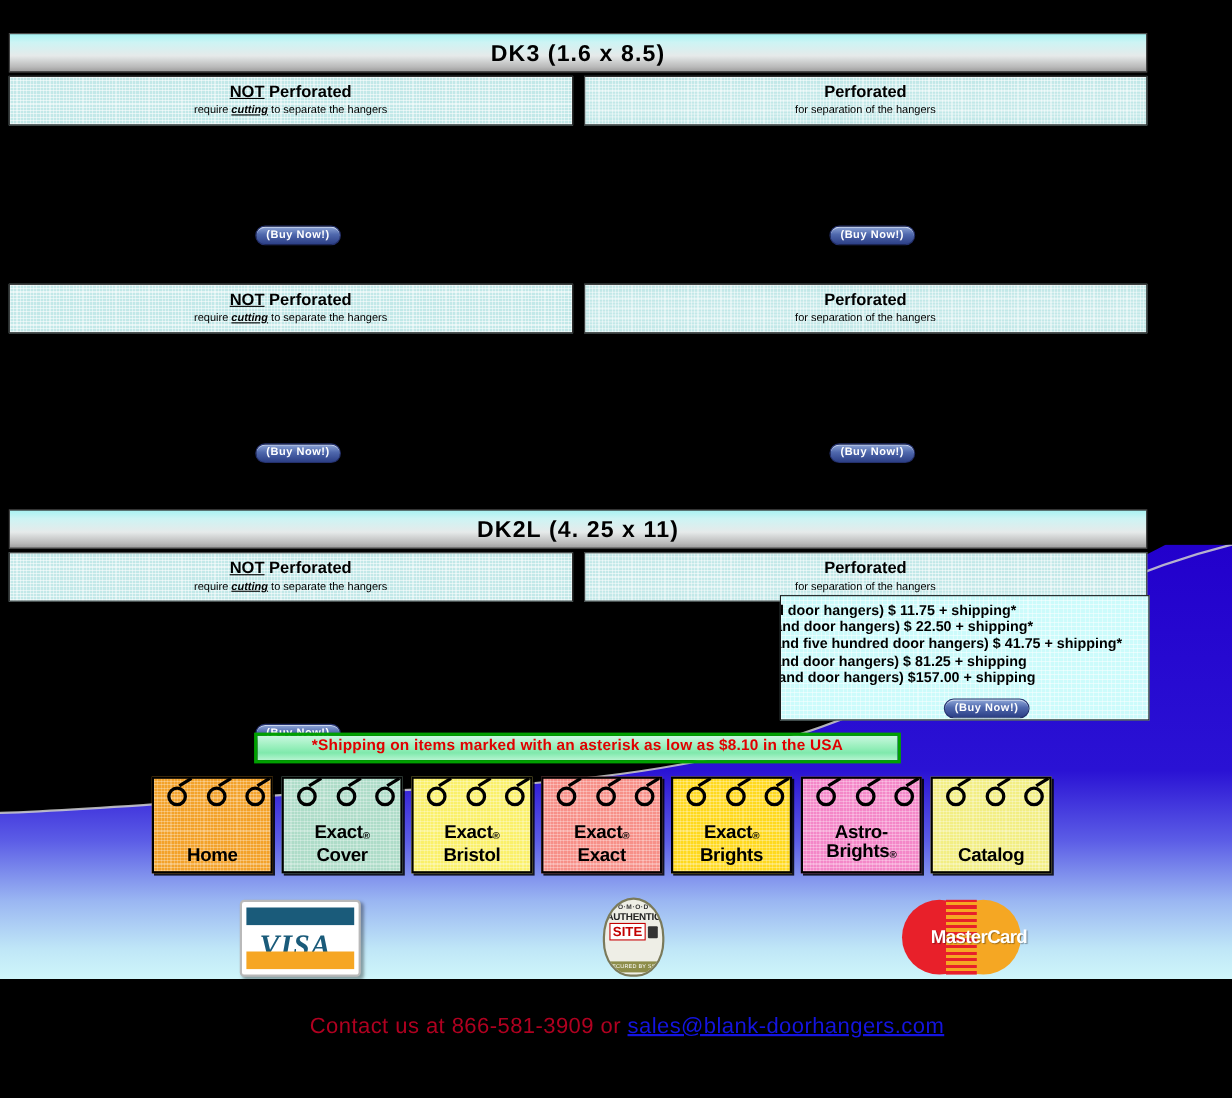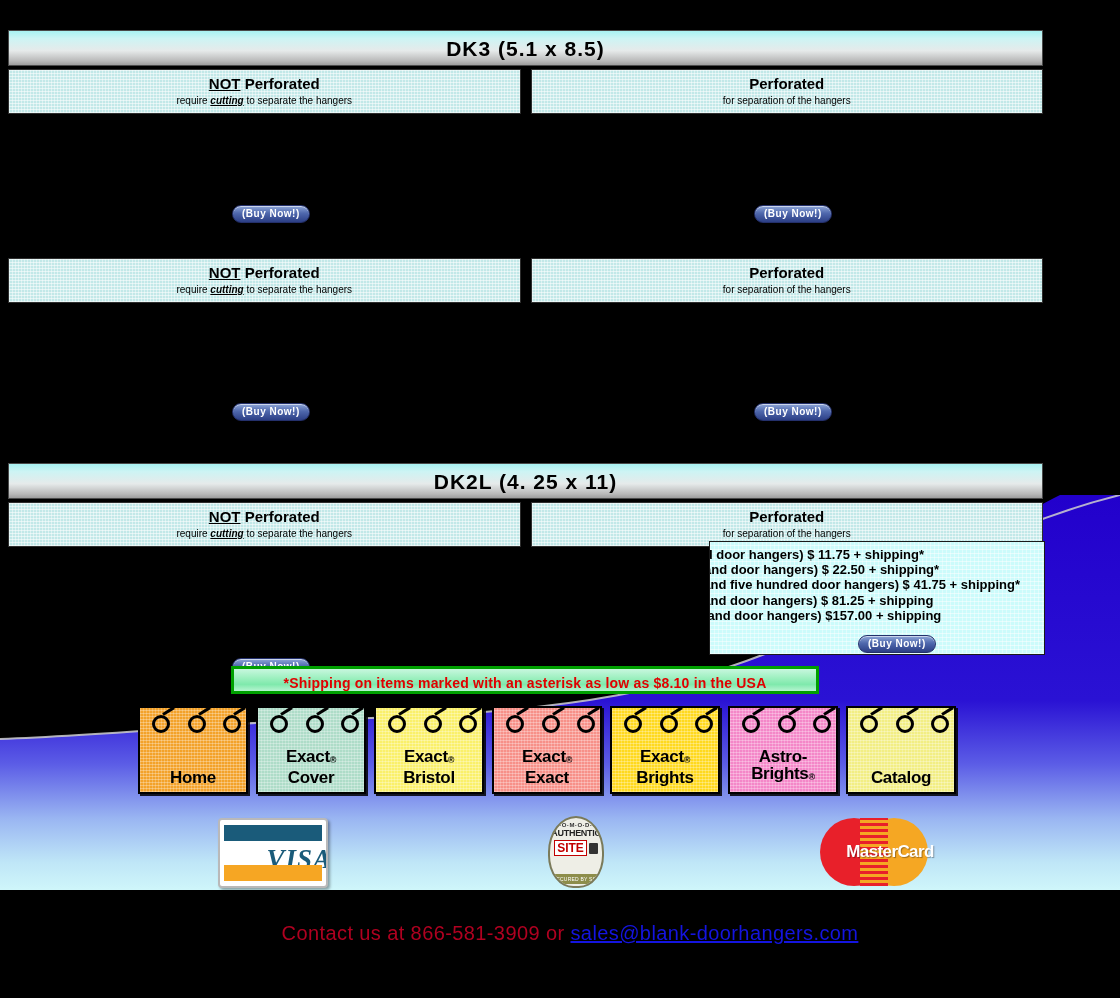--- a/index.html
+++ b/index.html
@@ -81,21 +81,21 @@
     white-space:nowrap;
   }
   #price-box .buy-now{left:148px;top:93px;}
 
   
   #shipping-banner{
     position:absolute;left:231px;top:666px;width:588px;height:28px;
     box-sizing:border-box;
     border:3px solid #00a000;
     background:linear-gradient(to bottom,#c8f7df 0%,#9ef0c0 40%,#7fe9ac 70%,#b6f4d0 100%);
-    display:flex;align-items:flex-end;justify-content:center;
+    display:flex;align-items:flex-start;justify-content:center;
   }
   #shipping-banner span{
     font-size:14px;font-weight:bold;color:#e00000;letter-spacing:.2px;
   }
 
   
   #nav-row{
     position:absolute;left:138px;top:706px;
     display:flex;gap:8px;align-items:flex-start;
   }
@@ -132,21 +132,21 @@
 
   
   #visa{
     position:absolute;left:218px;top:818px;width:106px;height:66px;
     background:#ffffff;border:2px solid #b9b9b9;border-radius:4px;
     box-shadow:2px 2px 3px rgba(0,0,0,.35);overflow:hidden;
   }
   #visa .vbar-top{position:absolute;left:4px;top:5px;width:98px;height:16px;background:#1a5b7a;}
   #visa .vbar-bot{position:absolute;left:4px;bottom:5px;width:98px;height:16px;background:#f6a623;}
   #visa .vtext{
-    position:absolute;left:6px;top:24px;width:100%;text-align:right;
+    position:absolute;left:16px;top:24px;width:100%;text-align:left;
     font-family:"Liberation Serif",serif;font-style:italic;font-weight:bold;
     font-size:27px;color:#1a5b7a;letter-spacing:1px;
   }
 
   #comodo{
     position:absolute;left:548px;top:816px;width:52px;height:68px;
     background:#eeeee6;border:2px solid #7a7a5a;border-radius:50% 50% 45% 45%;
     overflow:hidden;text-align:center;
   }
   #comodo .c1{font-size:6px;font-weight:bold;color:#333;margin-top:4px;letter-spacing:.5px;}
@@ -206,21 +206,21 @@
     </defs>
     <path d="M1120,0 L1120,395 L0,395 L0,244
              C 120,240 250,226 330,224
              C 560,220 700,196 830,130
              C 930,78 1000,30 1060,0 Z" fill="url(#swooshGrad)"></path>
     <path d="M1120,0 C1000,30 930,78 830,130 C700,196 560,220 330,224 C250,226 120,240 0,244" fill="none" stroke="#cfcfcf" stroke-width="2" opacity=".85"></path>
   </svg>
 </div>
 
 <div class="product-section" id="sec-0" style="top:30px">
-  <div class="section-header">DK3 (5.1 x 8.5)</div>
+  <div class="section-header">DK3 (1.6 x 8.5)</div>
   <div class="panels">
     <div class="panel">
       <div class="panel-head">
         <div class="panel-title"><u>NOT</u><span> Perforated</span></div>
         <div class="panel-sub"><span>require </span><i>cutting</i><span> to separate the hangers</span></div>
       </div>
     </div>
     <div class="panel">
       <div class="panel-head">
         <div class="panel-title"><span>Perforated</span></div>

